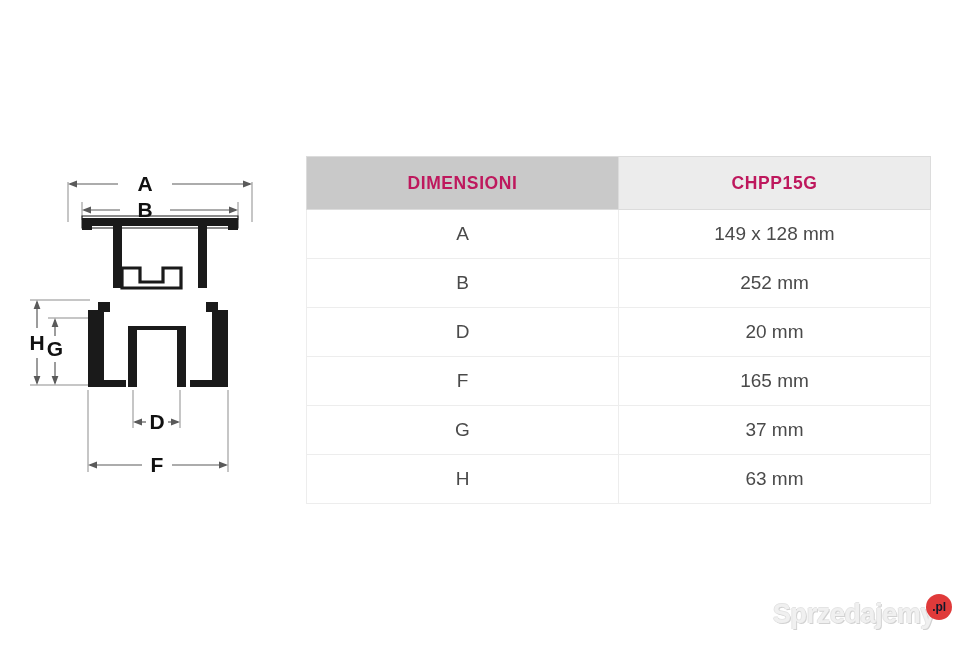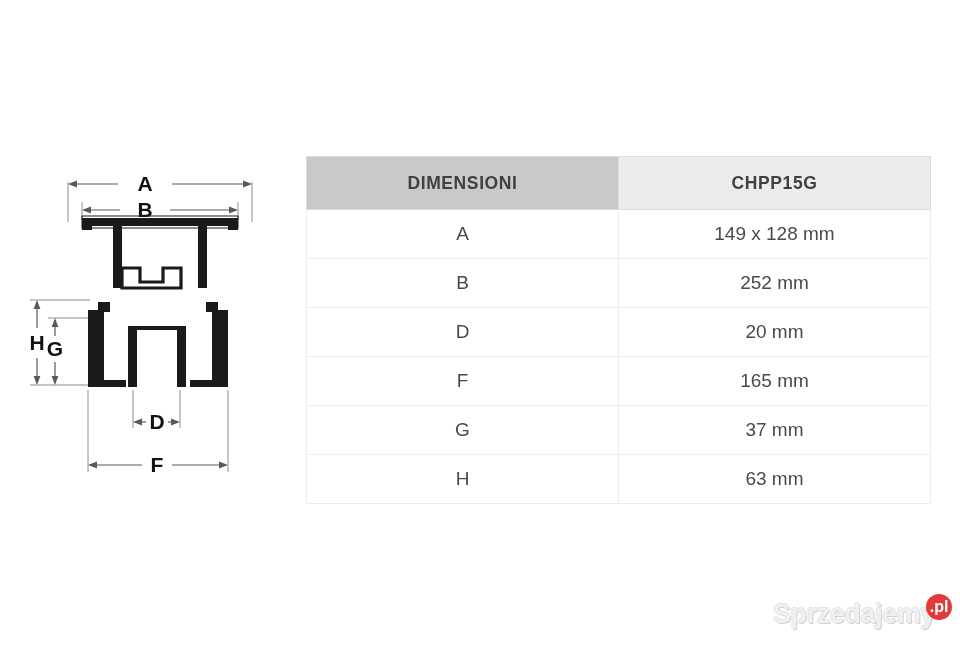--- a/index.html
+++ b/index.html
@@ -44,21 +44,21 @@
     text-align: center;
     vertical-align: middle;
     border: 1px solid #e6e6e6;
   }
 
   #dim-table thead th {
     height: 50px;
     font-size: 17.5px;
     font-weight: bold;
     letter-spacing: 0.6px;
-    color: #404040;
+    color: #be185d;
     border-color: #dcdcdc;
   }
   #dim-table thead th.head-label {
     background: #c9c9c9;
   }
   #dim-table thead th.head-value {
     background: #ececec;
   }
 
   #dim-table tbody td {
@@ -88,22 +88,22 @@
        1px 1px 0 #d2d2d2,
       -1px 0 0 #e4e4e4,
        0 -1px 0 #e4e4e4;
     line-height: 1;
   }
   #watermark-badge {
     width: 26px;
     height: 26px;
     border-radius: 50%;
     background: #e03a3a;
-    color: #ffffff;
-    font-size: 16px;
+    color: #0f172a;
+    font-size: 12px;
     font-weight: bold;
     display: flex;
     align-items: center;
     justify-content: center;
     margin-left: -9px;
     margin-bottom: 14px;
     position: relative;
     z-index: 2;
   }
 </style>

